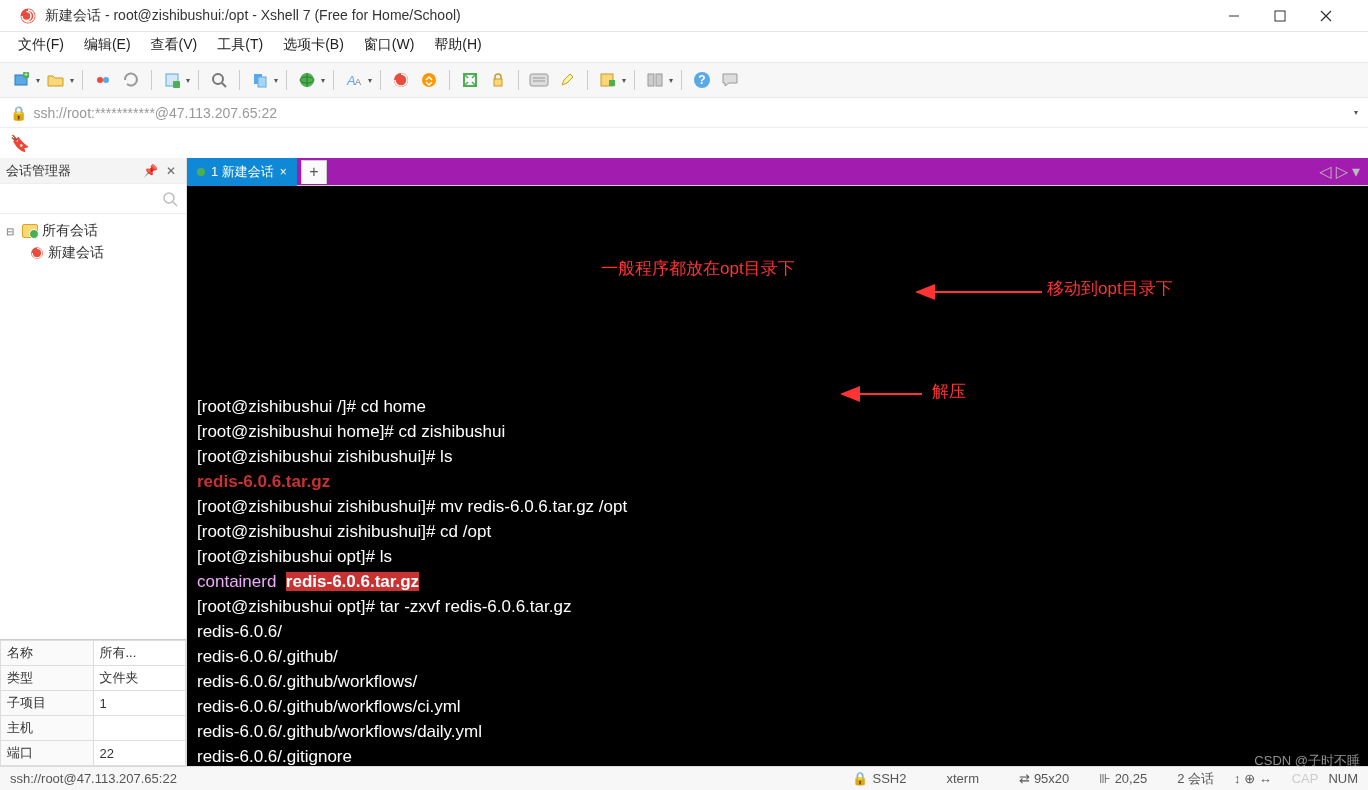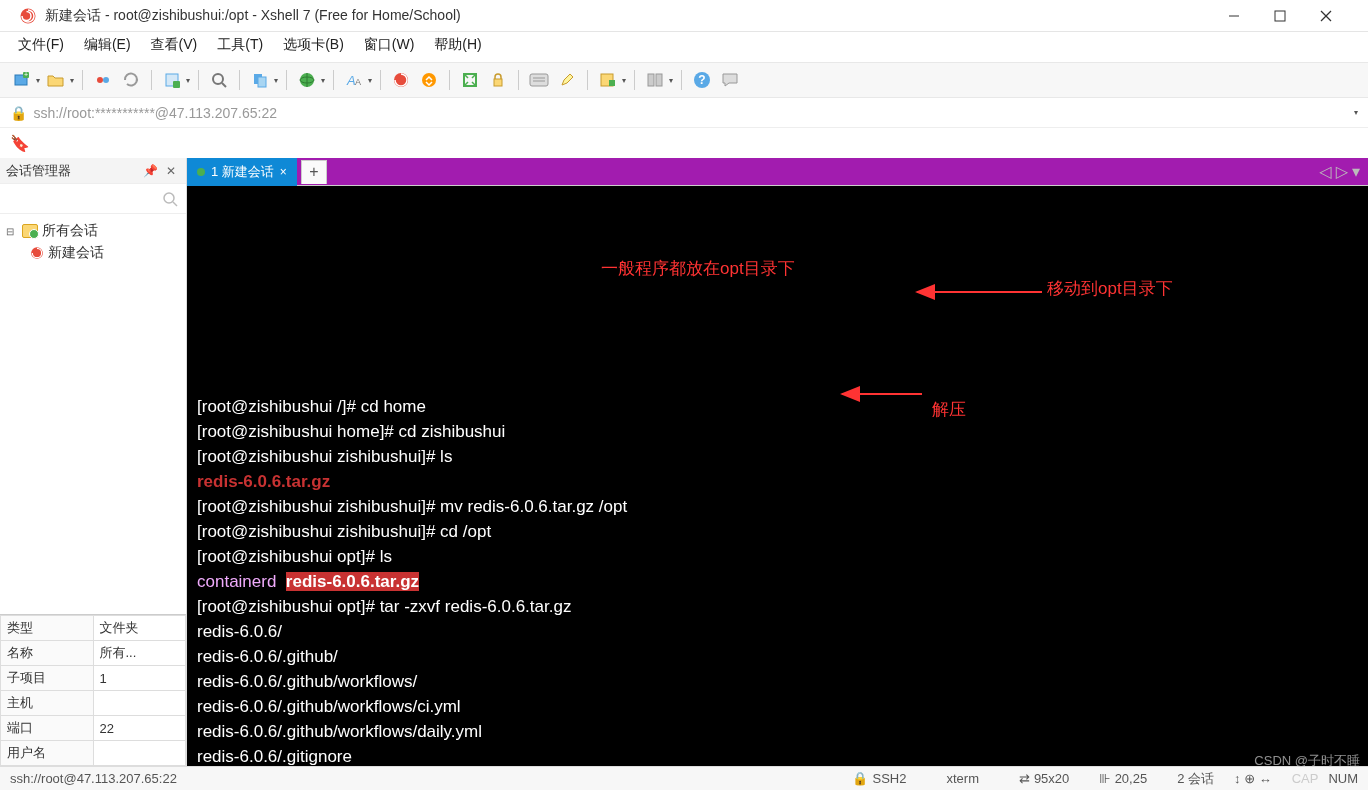--- a/index.html
+++ b/index.html
@@ -268,42 +268,38 @@
             <circle cx="12" cy="12" r="10" fill="#e74c3c"></circle>
             <path d="M12 4a8 8 0 1 1-8 8" fill="none" stroke="#fff" stroke-width="2"></path>
           </svg>
         <span>新建会话</span>
       </div>
     </div>
     <div class="props">
       <table>
         <tbody>
             <tr>
+              <td>名称</td>
+              <td>所有...</td>
+            </tr>
+        <tr>
               <td>类型</td>
               <td>文件夹</td>
-            </tr>
-        <tr>
-              <td>名称</td>
-              <td>所有...</td>
             </tr>
         <tr>
               <td>子项目</td>
               <td>1</td>
             </tr>
         <tr>
               <td>主机</td>
               <td></td>
             </tr>
         <tr>
               <td>端口</td>
               <td>22</td>
-            </tr>
-        <tr>
-              <td>用户名</td>
-              <td></td>
             </tr>
       </tbody>
         </table>
     </div>
   </div>
 
   <div class="content">
     <div class="tabs">
       <div class="tab active">
         <span class="dot"></span>
@@ -324,21 +320,21 @@
       <div class="annot" style="top:62px; left:414px;margin-top:8px;">一般程序都放在opt目录下</div>
       <div class="annot" style="top:90px; left:860px;">移动到opt目录下</div>
       <svg class="arrow-svg" style="top:98px; left:720px;" width="140" height="16">
           <defs>
             <marker id="ah1" markerWidth="10" markerHeight="8" refX="1" refY="4" orient="auto">
               <path d="M10 0L0 4L10 8z" fill="#ff3333"></path>
             </marker>
           </defs>
           <line x1="10" y1="8" x2="135" y2="8" stroke="#ff3333" stroke-width="2" marker-start="url(#ah1)"></line>
         </svg>
-      <div class="annot" style="top:211px; left:745px;">解压</div>
+      <div class="annot" style="top:193px; left:745px;">解压</div>
       <svg class="arrow-svg" style="top:200px; left:645px;" width="95" height="16">
           <defs>
             <marker id="ah2" markerWidth="10" markerHeight="8" refX="1" refY="4" orient="auto">
               <path d="M10 0L0 4L10 8z" fill="#ff3333"></path>
             </marker>
           </defs>
           <line x1="10" y1="8" x2="90" y2="8" stroke="#ff3333" stroke-width="2" marker-start="url(#ah2)"></line>
         </svg>
     <div>[root@zishibushui /]# cd home</div><div>[root@zishibushui home]# cd zishibushui</div><div>[root@zishibushui zishibushui]# ls</div><div class="t-red">redis-6.0.6.tar.gz</div><div>[root@zishibushui zishibushui]# mv redis-6.0.6.tar.gz /opt</div><div>[root@zishibushui zishibushui]# cd /opt</div><div>[root@zishibushui opt]# ls</div><div><span class="t-blue">containerd</span><span>  </span><span class="t-hlred">redis-6.0.6.tar.gz</span></div><div>[root@zishibushui opt]# tar -zxvf redis-6.0.6.tar.gz</div><div>redis-6.0.6/</div><div>redis-6.0.6/.github/</div><div>redis-6.0.6/.github/workflows/</div><div>redis-6.0.6/.github/workflows/ci.yml</div><div>redis-6.0.6/.github/workflows/daily.yml</div><div>redis-6.0.6/.gitignore</div></div>
   </div>

